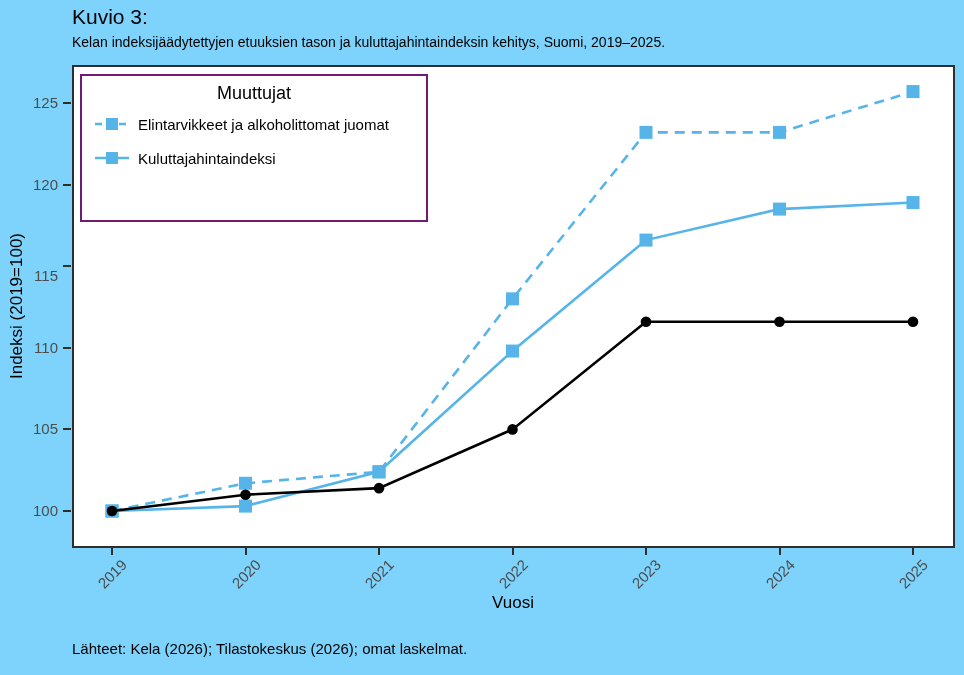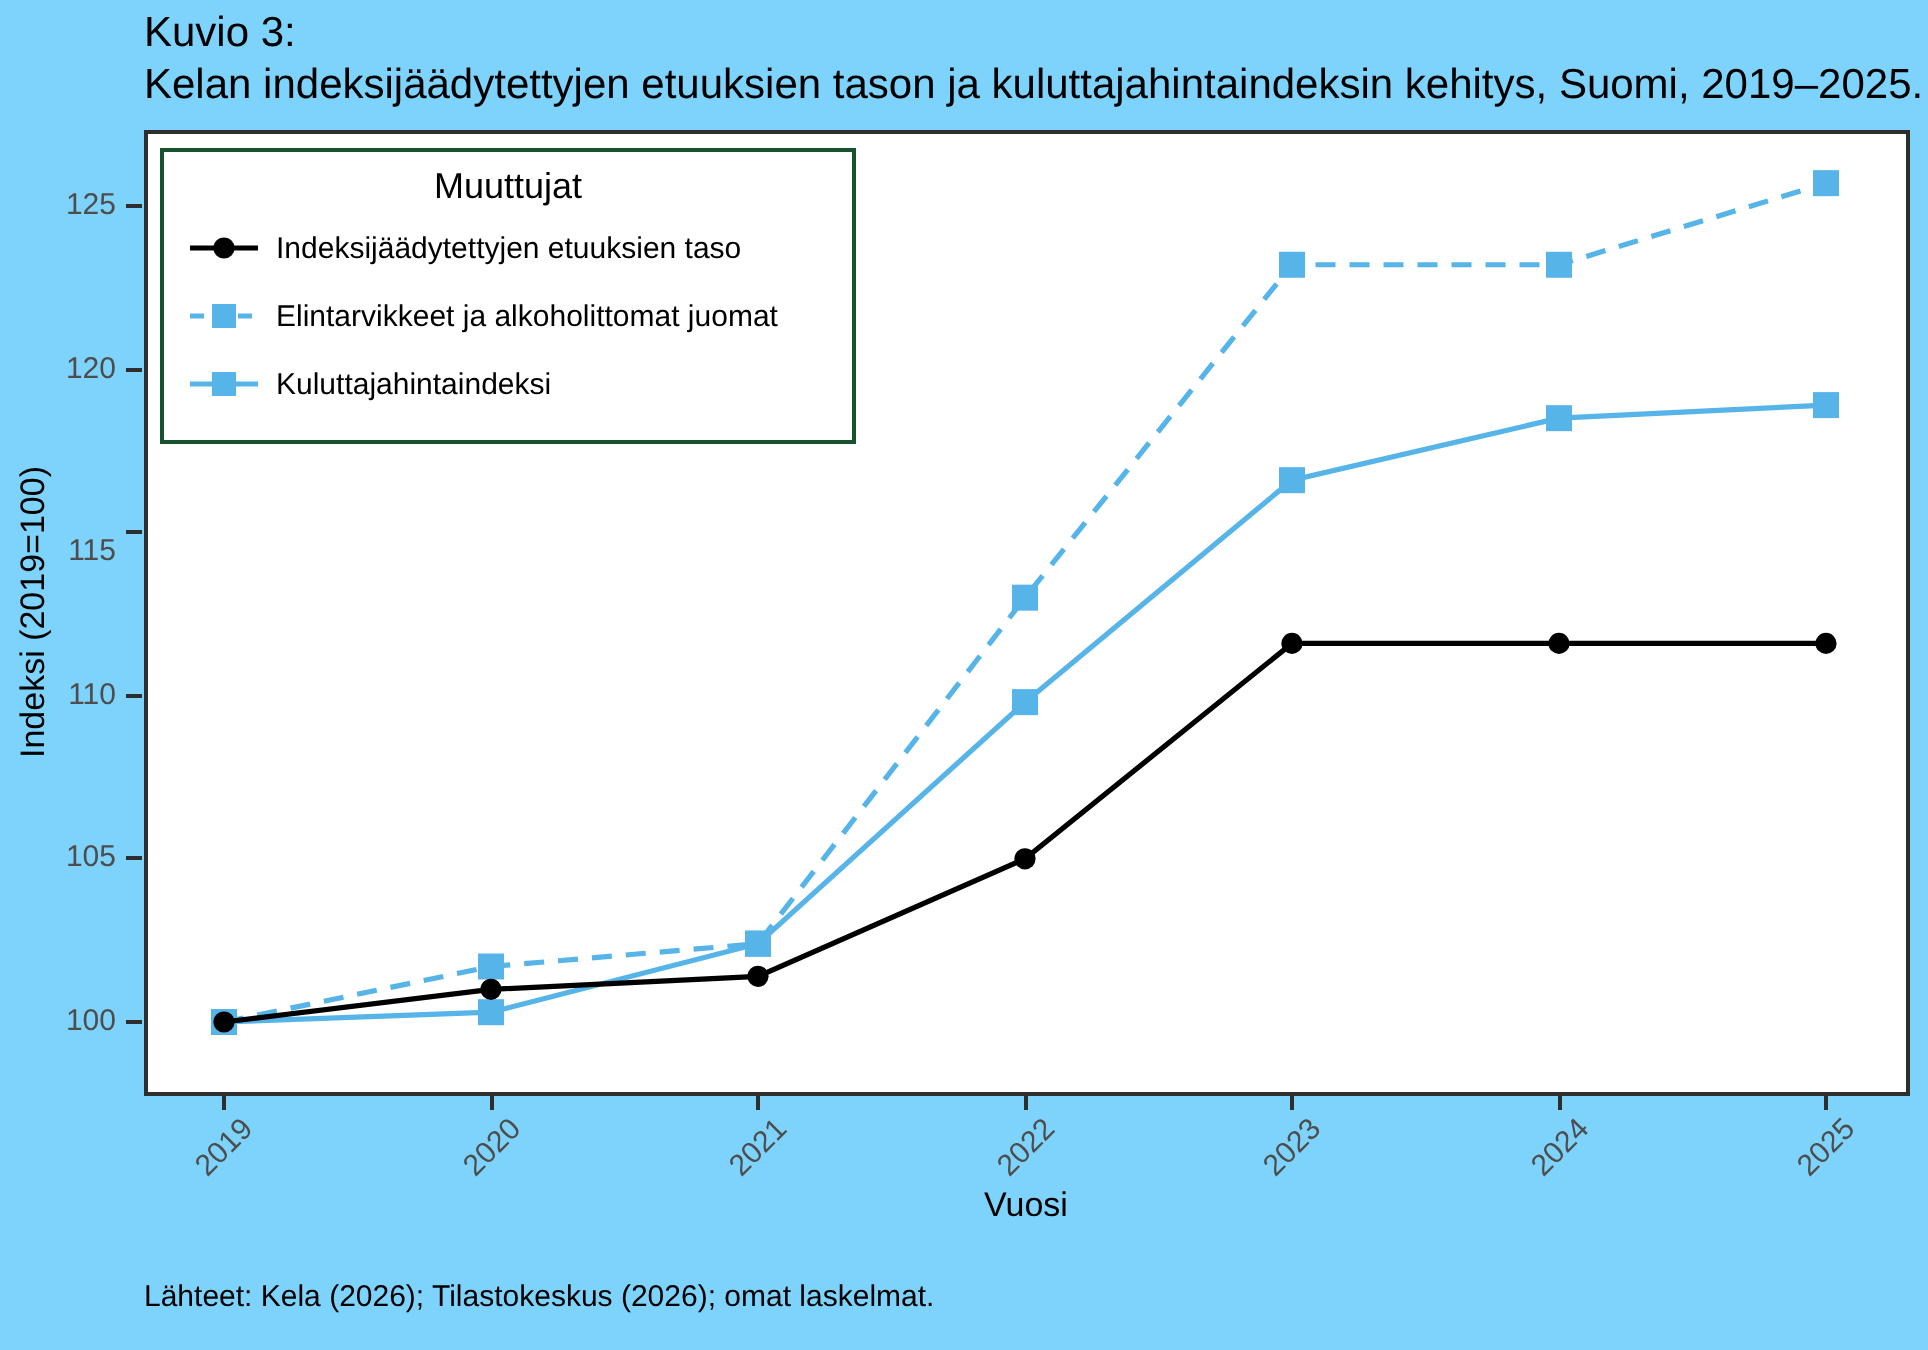--- a/index.html
+++ b/index.html
@@ -1,29 +1,29 @@
 <!DOCTYPE html>
 <html><head>
 <meta charset="utf-8">
 <style>
   html,body{margin:0;padding:0;background:#fff;}
   #root{
     position:relative;width:964px;height:675px;background:#7dd3fc;overflow:hidden;
     font-family:"Liberation Sans",sans-serif;color:#000;
   }
   .fig-title{position:absolute;left:72px;top:5px;font-size:21px;line-height:24px;}
-  .fig-subtitle{position:absolute;left:72px;top:32px;font-size:21px;line-height:21px;white-space:nowrap;}
+  .fig-subtitle{position:absolute;left:72px;top:32px;font-size:14px;line-height:21px;white-space:nowrap;}
   .panel{
     position:absolute;left:72px;top:65px;width:879px;height:479px;
     border:2px solid #2e2e2e;background:#fff;
   }
   .canvas{position:absolute;left:0;top:0;display:block;}
   .legend{
     position:absolute;left:6px;top:7px;width:344px;height:144px;
-    border:2px solid #14532d;background:#fff;
+    border:2px solid #701a75;background:#fff;
   }
   .legend-title{text-align:center;font-size:18px;margin-top:7px;margin-bottom:3px;}
   .legend-item{display:flex;align-items:center;height:34px;padding-left:13px;}
   .legend-key{flex:0 0 auto;width:34px;height:18px;margin-right:9px;}
   .legend-label{font-size:15px;white-space:nowrap;}
   .x-axis-title{position:absolute;left:513px;top:593px;transform:translateX(-50%);font-size:17px;}
   .y-axis-title{
     position:absolute;left:17px;top:306px;transform:translate(-50%,-50%) rotate(-90deg);
     font-size:17px;white-space:nowrap;
   }
@@ -67,27 +67,20 @@
         <circle cx="438.5" cy="362.4" r="5.3" fill="#000000"></circle>
         <circle cx="572" cy="254.6880000000001" r="5.3" fill="#000000"></circle>
         <circle cx="705.5" cy="254.6880000000001" r="5.3" fill="#000000"></circle>
         <circle cx="839" cy="254.6880000000001" r="5.3" fill="#000000"></circle>
       </svg>
     <div class="legend">
       <div class="legend-title">Muuttujat</div>
       <div id="legend-items">
           <div class="legend-item">
             <svg width="34" height="18" class="legend-key">
-              <line x1="0" y1="9" x2="34" y2="9" stroke="#000000" stroke-width="2.6"></line>
-              <circle cx="17" cy="9" r="5.3" fill="#000000"></circle>
-            </svg>
-            <span class="legend-label">Indeksijäädytettyjen etuuksien taso</span>
-          </div>
-          <div class="legend-item">
-            <svg width="34" height="18" class="legend-key">
               <line x1="0" y1="9" x2="34" y2="9" stroke="#56B4E9" stroke-width="2.6" stroke-dasharray="7 5"></line>
               <rect x="11" y="3" width="12" height="12" fill="#56B4E9"></rect>
             </svg>
             <span class="legend-label">Elintarvikkeet ja alkoholittomat juomat</span>
           </div>
           <div class="legend-item">
             <svg width="34" height="18" class="legend-key">
               <line x1="0" y1="9" x2="34" y2="9" stroke="#56B4E9" stroke-width="2.6"></line>
               <rect x="11" y="3" width="12" height="12" fill="#56B4E9"></rect>
             </svg>

